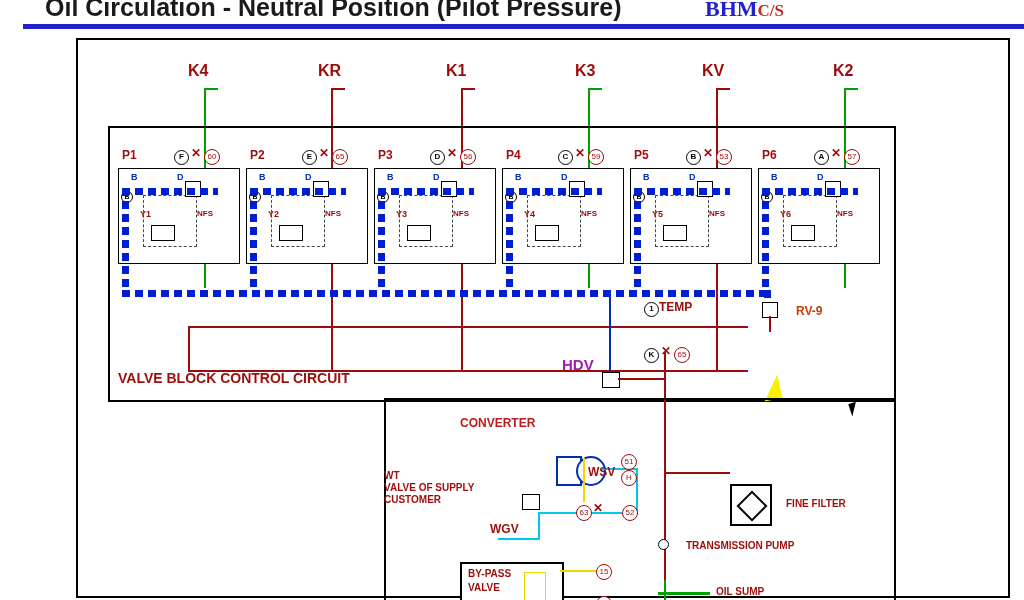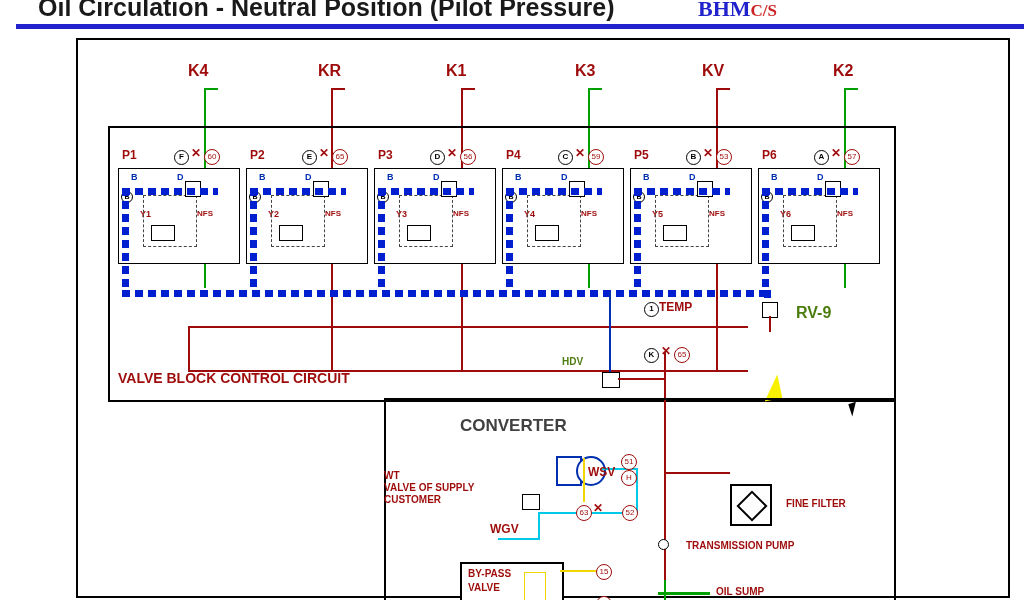--- a/index.html
+++ b/index.html
@@ -5,21 +5,21 @@
   html,body{margin:0;padding:0;}
   body{
     width:1024px;height:600px;overflow:hidden;
     background:#ffffff;
     font-family:"Liberation Sans", sans-serif;
     position:relative;
   }
   .root{position:absolute;inset:0;}
 
   
-  .header{position:absolute;left:8px;top:0;width:816px;height:34px;}
+  .header{position:absolute;left:15px;top:0;width:816px;height:34px;}
   .title{
     position:absolute;left:30px;top:-7px;
     font-size:25px;font-weight:bold;color:#1a1a1a;
     letter-spacing:0px;white-space:nowrap;
   }
   .brand{
     position:absolute;left:690px;top:-4px;white-space:nowrap;
     font-family:"Liberation Serif", serif;font-weight:bold;
   }
   .brand .b1{color:#2222cc;font-size:22px;}
@@ -105,21 +105,21 @@
     border-left:8px solid #000;border-right:4px solid transparent;
     border-bottom:13px solid transparent;
     transform:rotate(-18deg);
   }
 
   
   .lower{
     position:absolute;left:306px;top:358px;width:508px;height:200px;
     border:2px solid #000;border-top:2px solid #000;
   }
-  .converter-lbl{position:absolute;left:382px;top:376px;font-size:17px;font-weight:bold;color:#404040;}
+  .converter-lbl{position:absolute;left:382px;top:376px;font-size:12px;font-weight:bold;color:#b91c1c;}
   .pump-circle{
     position:absolute;left:498px;top:416px;width:26px;height:26px;border-radius:50%;
     border:2px solid #0030b0;background:#fff;
   }
   .pump-box{
     position:absolute;left:478px;top:416px;width:22px;height:26px;border:2px solid #0030b0;background:#fff;
   }
   .fine-filter{
     position:absolute;left:652px;top:444px;width:38px;height:38px;border:2px solid #000;background:#fff;
   }
@@ -282,24 +282,24 @@
     <div class="dash-h" style="left:684px;top:148px;width:96px;"></div>
     <div class="dash-v" style="left:684px;top:148px;height:104px;"></div>
     <div class="dash-h" style="left:44px;top:250px;width:648px;"></div>
     <div class="dash-v" style="left:686px;top:250px;height:18px;"></div>
     <div class="dash-h" style="left:686px;top:262px;width:10px;"></div>
 
     <div class="circ" style="left:566px;top:262px;">1</div>
     <div class="lbl bold" style="left:581px;top:260px;font-size:12px;color:#9e0b0b;">TEMP</div>
 
     <div class="small-box" style="left:684px;top:262px;width:14px;height:14px;"></div>
-    <div class="lbl bold" style="left:718px;top:264px;font-size:16px;color:#4d7c0f;">RV-9</div>
+    <div class="lbl bold" style="left:718px;top:264px;font-size:12px;color:#c2410c;">RV-9</div>
     <div class="vline" style="left:691px;top:276px;height:16px;"></div>
 
-    <div class="lbl bold" style="left:484px;top:316px;font-size:10px;color:#4d7c0f;">HDV</div>
+    <div class="lbl bold" style="left:484px;top:316px;font-size:15px;color:#a21caf;">HDV</div>
     <div class="small-box" style="left:524px;top:332px;width:16px;height:14px;"></div>
     <div class="vblue" style="left:531px;top:252px;height:80px;"></div>
     <div class="hline" style="left:540px;top:338px;width:48px;"></div>
     <div class="vline" style="left:586px;top:312px;height:120px;"></div>
     <div class="circ" style="left:566px;top:308px;">K</div>
     <div class="xmark" style="left:583px;top:304px;">✕</div>
     <div class="circ-red" style="left:596px;top:307px;">65</div>
 
     <div class="callout-tail"></div>
     <div class="cursor"></div>

